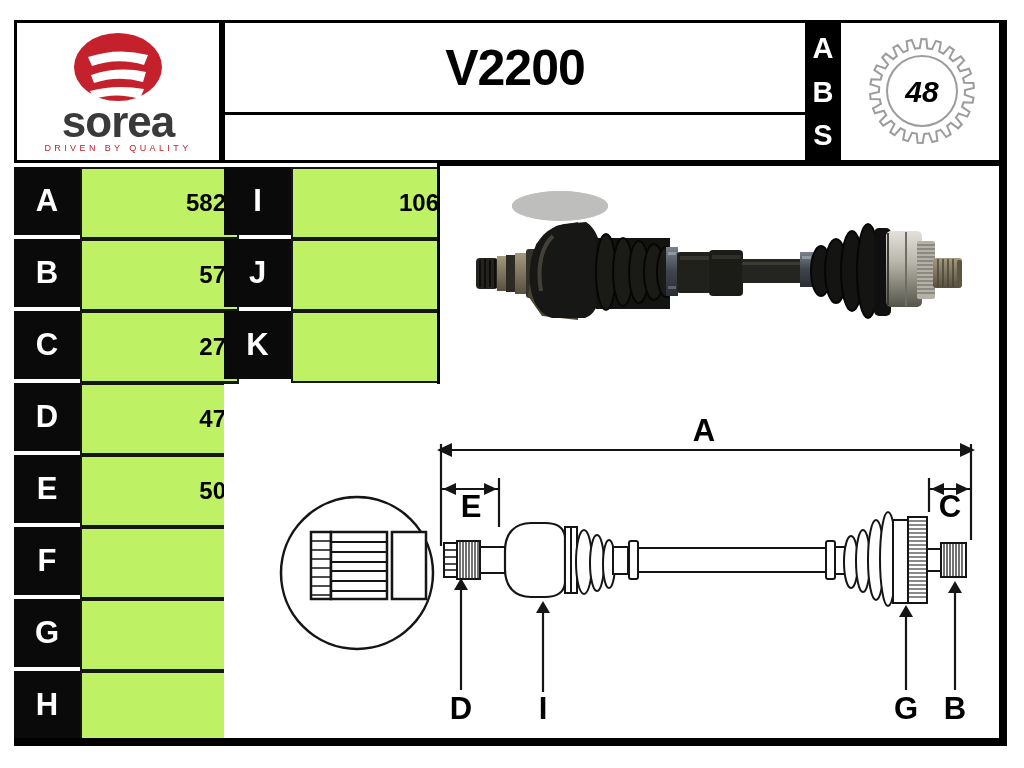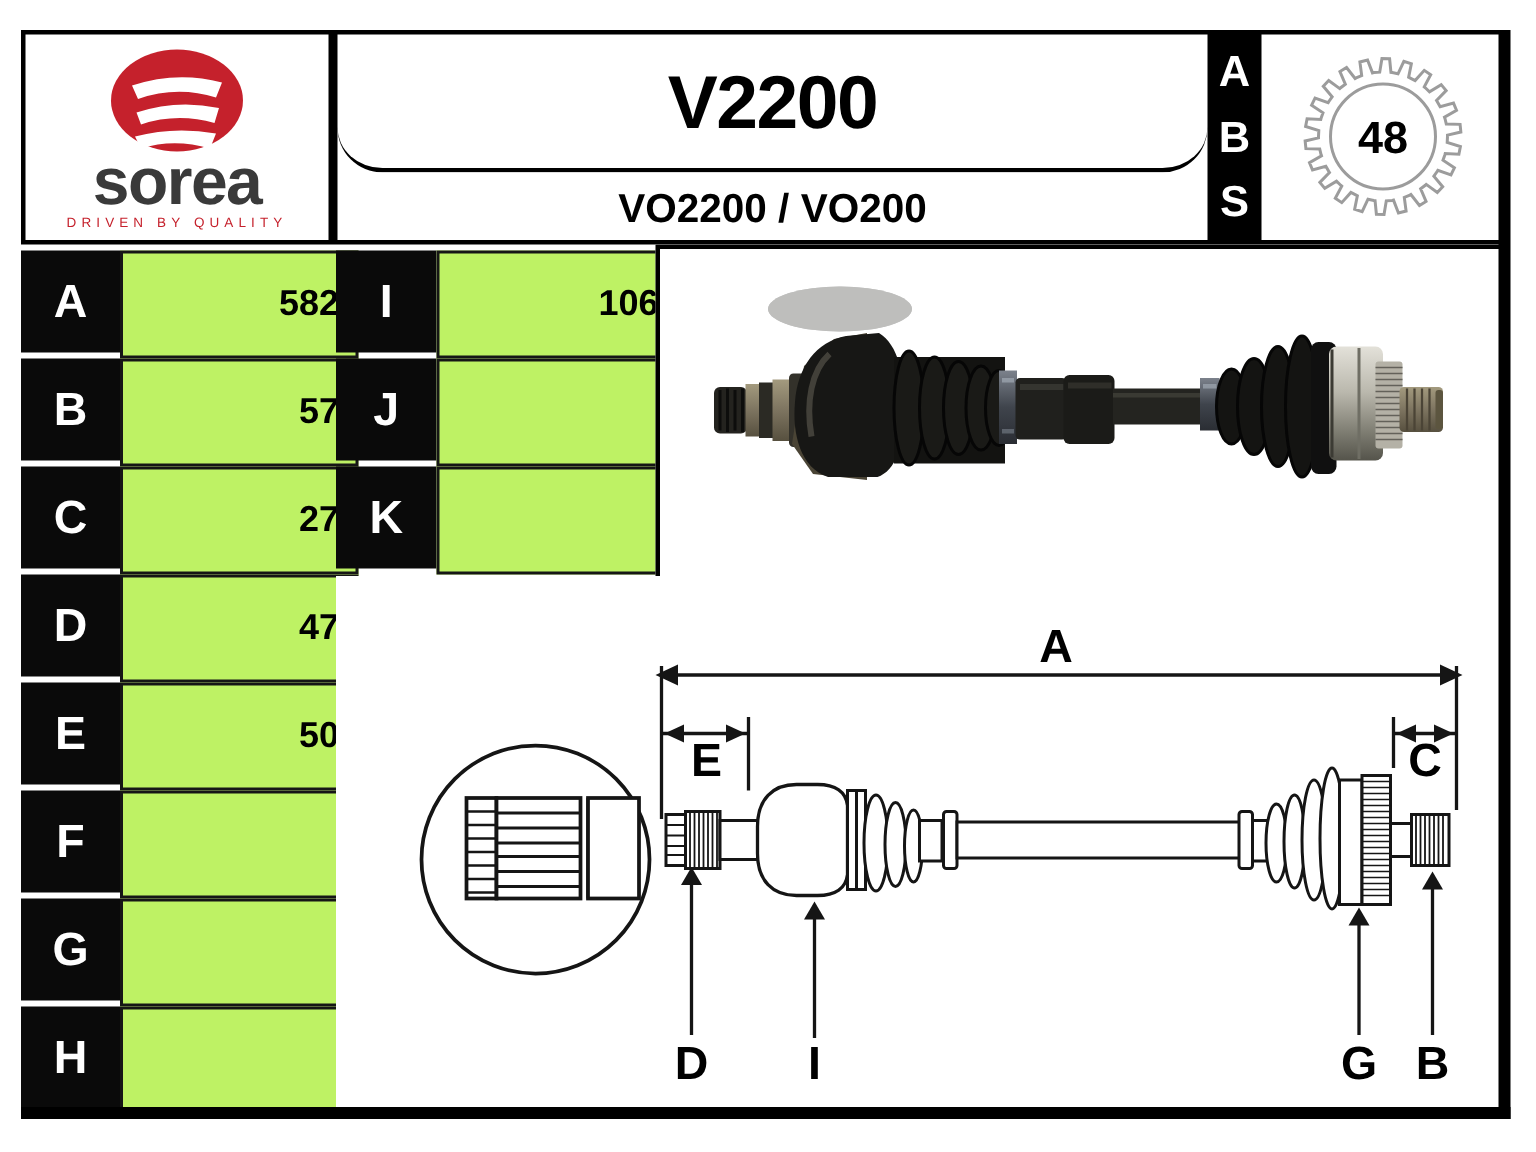--- a/index.html
+++ b/index.html
@@ -10,30 +10,30 @@
   .abs{position:absolute;box-sizing:border-box;}
 
   
   #logo-box{left:14px;top:20px;width:208px;height:143px;border:3px solid #000;background:#fff;
     display:flex;flex-direction:column;align-items:center;justify-content:center;}
   .brand-name{font-size:44px;font-weight:bold;color:#3a3a3a;letter-spacing:-1px;line-height:34px;margin-top:2px;}
   .brand-tagline{font-size:9px;font-weight:normal;color:#c5212c;letter-spacing:3.4px;margin-top:4px;white-space:nowrap;}
 
   #header-box{left:222px;top:20px;width:586px;height:143px;border:3px solid #000;background:#fff;}
   #header-main{height:89px;display:flex;align-items:center;justify-content:center;
-    font-size:50px;font-weight:bold;letter-spacing:-1px;border-bottom:3px solid #000;border-radius:30px;}
+    font-size:50px;font-weight:bold;letter-spacing:-1px;border-bottom:3px solid #000;}
   #header-sub{height:48px;display:flex;align-items:center;justify-content:center;
     font-size:27px;font-weight:bold;}
 
   #abs-strip{left:808px;top:20px;width:30px;height:143px;background:#000;
     display:flex;flex-direction:column;align-items:center;justify-content:space-evenly;}
   #abs-strip span{color:#fff;font-size:29px;font-weight:bold;line-height:30px;}
 
   #gear-box{left:838px;top:20px;width:168px;height:143px;border:3px solid #000;background:#fff;
-    display:flex;align-items:center;justify-content:center;}
+    display:flex;align-items:center;justify-content:center;font-style:italic;}
 
   
   #right-frame{left:999px;top:20px;width:8px;height:726px;background:#000;}
   #bottom-frame{left:14px;top:738px;width:993px;height:8px;background:#000;}
 
   
   .trow{position:absolute;height:68px;}
   .tletter{position:absolute;left:0;top:0;width:66px;height:68px;background:#0a0a0a;
     color:#fff;font-size:31px;font-weight:bold;display:flex;align-items:center;justify-content:center;}
   .tvalue{position:absolute;left:66px;top:0;width:144px;height:68px;background:#bef264;border:2px solid #161616;
@@ -55,21 +55,20 @@
     <path d="M 30,26 Q 60,16 90,24 L 86,34 Q 60,26 34,35 Z" fill="#fff"></path>
     <path d="M 33,44 Q 60,35 88,41 L 85,51 Q 60,44 36,52 Z" fill="#fff"></path>
     <path d="M 32,60 Q 58,53 86,58 L 82,68 Q 58,61 36,68 Z" fill="#fff"></path>
   </svg>
   <div class="brand-name">sorea</div>
   <div class="brand-tagline">DRIVEN BY QUALITY</div>
 </div>
 
 <div class="abs" id="header-box">
   <div id="header-main">V2200</div>
-  <div id="header-sub">VO2200 / VO200</div>
 </div>
 
 <div class="abs" id="abs-strip">
   <span>A</span>
   <span>B</span>
   <span>S</span>
 </div>
 
 <div class="abs" id="gear-box">
   <svg width="162" height="137" viewBox="0 0 162 137">

